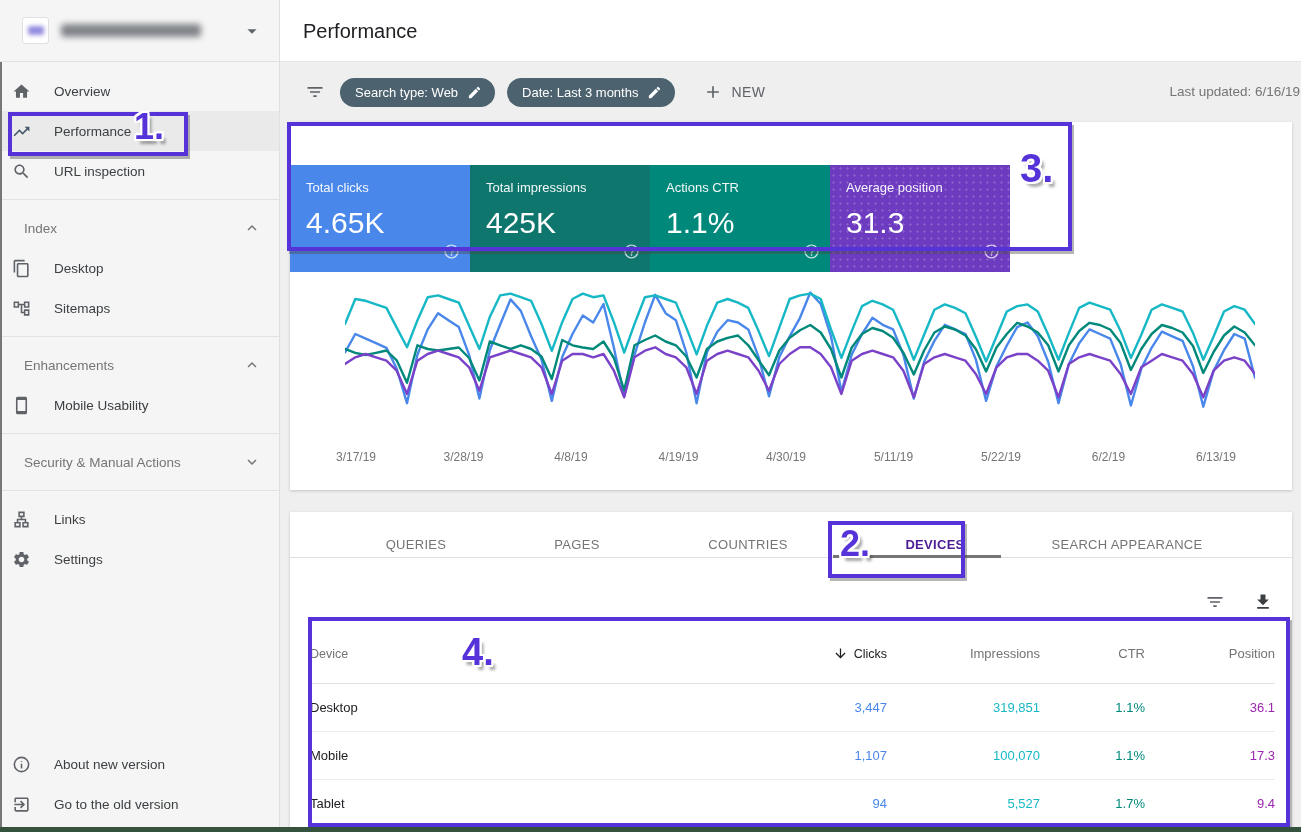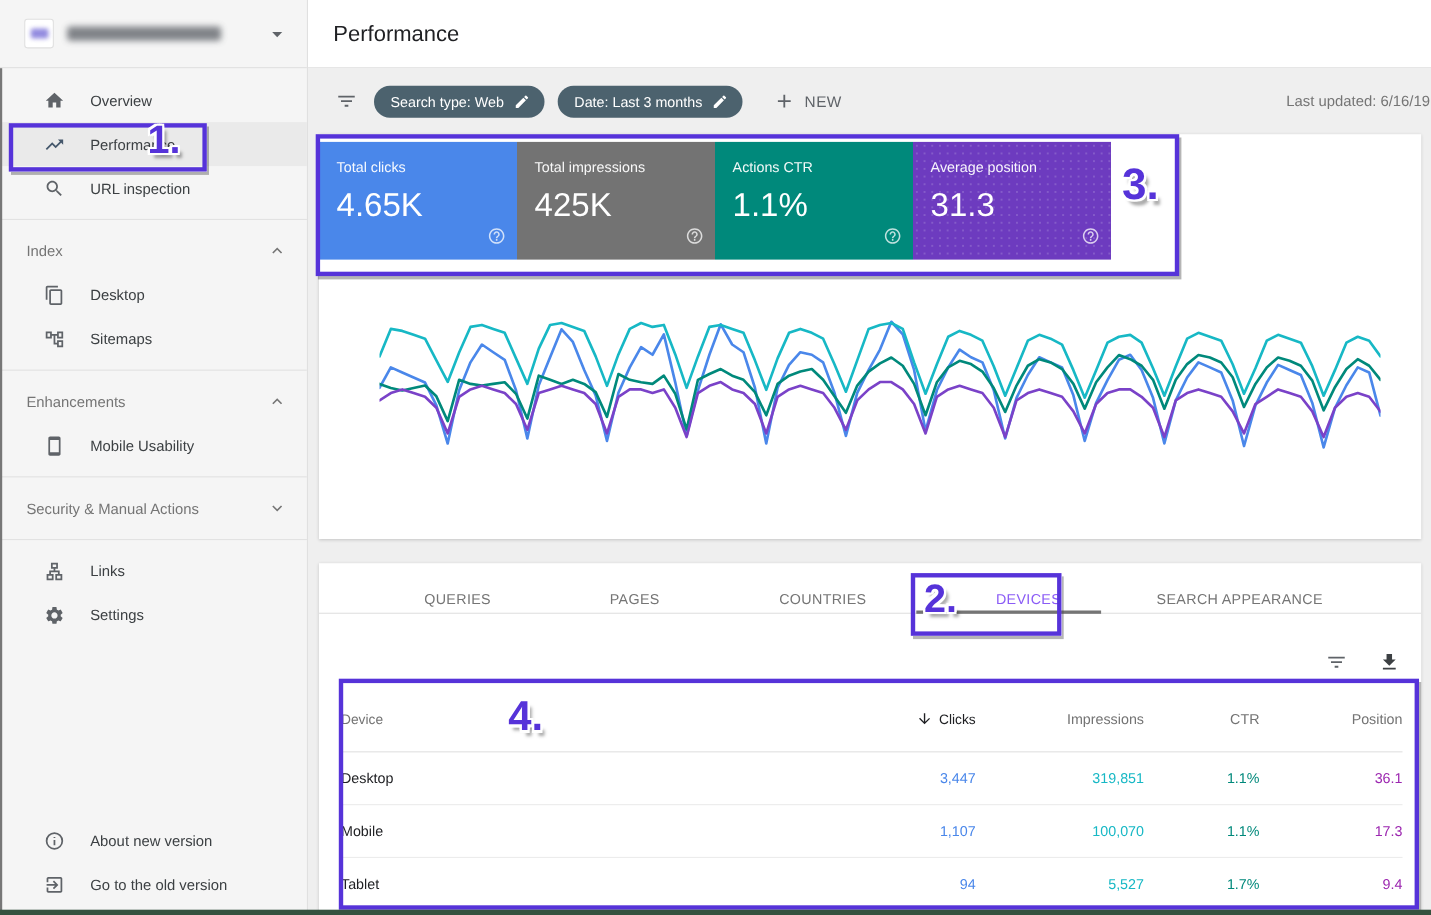--- a/index.html
+++ b/index.html
@@ -8,21 +8,21 @@
 
   
   .sidebar { position:absolute; left:0; top:0; width:280px; height:832px; background:#f5f5f5; border-right:1px solid #e0e0e0; }
   .window-edge { position:absolute; left:0; top:62px; bottom:0; width:2px; background:#777; z-index:5; }
   .property-row { display:flex; align-items:center; height:62px; padding-left:22px; gap:12px; border-bottom:1px solid #e0e0e0; cursor:pointer; }
   .logo-box { width:27px; height:27px; background:#fff; border:1px solid #e0e0e0; border-radius:3px; display:flex; align-items:center; justify-content:center; }
   .logo-blur { width:16px; height:9px; background:#5a4fcf; opacity:.65; filter:blur(2px); border-radius:2px; }
   .name-blur { width:140px; height:13px; background:#63676d; opacity:.8; filter:blur(3px); border-radius:3px; }
   .prop-caret { margin-left:auto; margin-right:16px; display:flex; }
   .sb-body { padding-top:9px; }
-  .sb-item { display:flex; align-items:center; height:40px; padding-left:40px; gap:23px; cursor:pointer; color:#3c4043; font-size:13.5px; }
+  .sb-item { display:flex; align-items:center; height:40px; padding-left:12px; gap:23px; cursor:pointer; color:#3c4043; font-size:13.5px; }
   .sb-item.selected { background:#eaeaea; }
   .sb-header { display:flex; align-items:center; justify-content:space-between; height:40px; padding:0 18px 0 24px; color:#757575; font-size:13.5px; cursor:pointer; }
   .sb-divider { height:1px; background:#e2e2e2; margin:8px 0; }
   .sb-footer { position:absolute; left:0; right:0; bottom:8px; }
   .icn { display:flex; align-items:center; justify-content:center; }
 
   
   .main-header { position:absolute; left:280px; top:0; width:1021px; height:62px; background:#fff; border-bottom:1px solid #e4e4e4; }
   .page-title { position:absolute; left:23px; top:0; line-height:62px; font-size:20px; color:#202124; }
 
@@ -30,34 +30,34 @@
   .filter-row { position:absolute; left:280px; top:62px; width:1021px; height:60px; display:flex; align-items:center; }
   .funnel { margin-left:25px; display:flex; }
   .chip { display:flex; align-items:center; gap:9px; height:29px; border-radius:15px; padding:0 13px 0 15px; color:#fff; font-size:13px; margin-left:12px; cursor:pointer; }
   .chip:first-of-type { margin-left:15px; }
   .new-btn { display:flex; align-items:center; gap:8px; margin-left:28px; color:#5f6368; font-size:14px; letter-spacing:.4px; cursor:pointer; }
   .last-updated { position:absolute; right:1px; top:0; line-height:60px; font-size:13.5px; color:#757575; }
 
   
   .chart-panel { position:absolute; left:290px; top:122px; width:1002px; height:368px; background:#fff; box-shadow:0 1px 3px rgba(0,0,0,.18); }
   .cards-row { position:absolute; left:0; top:7px; display:flex; }
-  .metric-card { width:180px; height:107px; position:relative; padding:15px 16px; cursor:pointer; }
+  .metric-card { width:180px; height:107px; position:relative; padding:15px 16px; cursor:pointer;margin-top:36px; }
   .metric-card.dotted { background-image:radial-gradient(rgba(255,255,255,.16) 1px, transparent 1.2px); background-size:7px 7px; }
   .card-label { color:rgba(255,255,255,.95); font-size:13px; }
   .card-value { color:#fff; font-size:30px; margin-top:11px; }
   .card-help { position:absolute; right:10px; bottom:8px; opacity:.75; cursor:pointer; }
   .chart-svg { position:absolute; left:55px; top:152px; }
   .axis-row { position:absolute; left:36px; top:328px; width:920px; display:flex; justify-content:space-between; }
   .axis-row span { font-size:12px; color:#757575; width:60px; text-align:center; }
 
   
   .table-panel { position:absolute; left:290px; top:512px; width:1002px; height:320px; background:#fff; box-shadow:0 1px 3px rgba(0,0,0,.18); }
   .tabs-row { position:relative; height:46px; border-bottom:1px solid #e0e0e0; }
   .tab { position:absolute; top:0; transform:translateX(-50%); line-height:66px; font-size:13px; letter-spacing:.3px; color:#757575; cursor:pointer; white-space:nowrap; }
-  .tab.selected { color:#8b5cf6; font-weight:400; }
+  .tab.selected { color:#4c1d95; font-weight:700; }
   .tab-underline { position:absolute; left:543px; bottom:-1px; width:168px; height:3px; background:#757575; }
   .tools-row { position:absolute; left:0; top:78px; width:100%; height:26px; }
   .tool-icn { position:absolute; top:2px; cursor:pointer; }
   .data-table { position:absolute; left:20px; top:112px; width:965px; }
   .t-row { display:grid; grid-template-columns:1fr 155px 153px 105px 130px; align-items:center; border-bottom:1px solid #ececec; }
   .t-head { height:60px; border-bottom:1px solid #e0e0e0; }
   .t-body-row { height:48px; }
   .th { font-size:12.5px; color:#737373; }
   .th-sorted { color:#202124; display:flex; align-items:center; justify-content:flex-end; gap:6px; }
   .num { text-align:right; font-size:13px; }
@@ -252,21 +252,21 @@
 
   <div class="chart-panel">
     <div class="cards-row">
       <div class="metric-card" style="background-color: rgb(74, 135, 234);">
         <div class="card-label">Total clicks</div>
         <div class="card-value">4.65K</div>
         <span class="card-help"><svg viewBox="0 0 24 24" width="17" height="17" fill="#fff">
               <path d="M11 18h2v-2h-2v2zm1-16C6.48 2 2 6.48 2 12s4.48 10 10 10 10-4.48 10-10S17.52 2 12 2zm0 18c-4.41 0-8-3.59-8-8s3.59-8 8-8 8 3.59 8 8-3.59 8-8 8zm0-14c-2.21 0-4 1.79-4 4h2c0-1.1.9-2 2-2s2 .9 2 2c0 2-3 1.75-3 5h2c0-2.25 3-2.5 3-5 0-2.21-1.79-4-4-4z"></path>
             </svg></span>
       </div>
-      <div class="metric-card" style="background-color: #737373;">
+      <div class="metric-card" style="background-color: #0f766e;">
         <div class="card-label">Total impressions</div>
         <div class="card-value">425K</div>
         <span class="card-help"><svg viewBox="0 0 24 24" width="17" height="17" fill="#fff">
               <path d="M11 18h2v-2h-2v2zm1-16C6.48 2 2 6.48 2 12s4.48 10 10 10 10-4.48 10-10S17.52 2 12 2zm0 18c-4.41 0-8-3.59-8-8s3.59-8 8-8 8 3.59 8 8-3.59 8-8 8zm0-14c-2.21 0-4 1.79-4 4h2c0-1.1.9-2 2-2s2 .9 2 2c0 2-3 1.75-3 5h2c0-2.25 3-2.5 3-5 0-2.21-1.79-4-4-4z"></path>
             </svg></span>
       </div>
       <div class="metric-card" style="background-color: rgb(0, 137, 123);">
         <div class="card-label">Actions CTR</div>
         <div class="card-value">1.1%</div>
         <span class="card-help"><svg viewBox="0 0 24 24" width="17" height="17" fill="#fff">
@@ -282,20 +282,31 @@
       </div>
     </div>
 
     <svg id="chart-svg" class="chart-svg" width="910" height="150" viewBox="0 0 910 150">
         <polyline points="0.0,78.5 10.3,60.0 20.7,64.6 31.0,69.2 41.4,73.8 51.7,94.6 62.0,129.2 72.4,80.8 82.7,55.4 93.1,39.2 103.4,46.2 113.8,53.1 124.1,80.8 134.4,124.6 144.8,76.2 155.1,50.8 165.5,25.4 175.8,36.9 186.1,62.3 196.5,85.4 206.8,126.9 217.2,83.1 227.5,60.0 237.8,41.5 248.2,48.5 258.5,30.0 268.9,73.8 279.2,122.3 289.5,80.8 299.9,48.5 310.2,20.8 320.6,39.2 330.9,46.2 341.3,78.5 351.6,129.2 361.9,78.5 372.3,57.7 382.6,46.2 393.0,48.5 403.3,55.4 413.6,83.1 424.0,122.3 434.3,83.1 444.7,62.3 455.0,43.8 465.3,18.5 475.7,30.0 486.0,62.3 496.4,117.7 506.7,80.8 517.0,60.0 527.4,43.8 537.7,50.8 548.1,55.4 558.4,80.8 568.8,124.6 579.1,87.7 589.4,66.9 599.8,50.8 610.1,55.4 620.5,60.0 630.8,85.4 641.1,126.9 651.5,92.3 661.8,71.5 672.2,53.1 682.5,48.5 692.8,62.3 703.2,87.7 713.5,129.2 723.9,90.0 734.2,69.2 744.5,55.4 754.9,60.0 765.2,64.6 775.6,90.0 785.9,131.5 796.3,94.6 806.6,73.8 816.9,57.7 827.3,62.3 837.6,66.9 848.0,92.3 858.3,132.7 868.6,96.9 879.0,76.2 889.3,60.0 899.7,64.6 910.0,103.8" fill="none" stroke="#4a87ea" stroke-width="2.4" stroke-linejoin="round" stroke-linecap="round"></polyline>
         <polyline points="0.0,50.0 10.3,25.0 20.7,26.8 31.0,30.4 41.4,33.9 51.7,53.6 62.0,73.2 72.4,46.4 82.7,23.2 93.1,21.4 103.4,25.0 113.8,28.6 124.1,51.8 134.4,75.0 144.8,42.9 155.1,21.4 165.5,19.6 175.8,23.2 186.1,26.8 196.5,50.0 206.8,76.8 217.2,48.2 227.5,25.0 237.8,19.6 248.2,23.2 258.5,21.4 268.9,48.2 279.2,78.6 289.5,50.0 299.9,23.2 310.2,21.4 320.6,25.0 330.9,28.6 341.3,53.6 351.6,80.4 361.9,51.8 372.3,28.6 382.6,25.0 393.0,28.6 403.3,33.9 413.6,57.1 424.0,82.1 434.3,53.6 444.7,25.0 455.0,21.4 465.3,19.6 475.7,25.0 486.0,55.4 496.4,83.9 506.7,57.1 517.0,32.1 527.4,26.8 537.7,30.4 548.1,35.7 558.4,58.9 568.8,85.7 579.1,60.7 589.4,35.7 599.8,30.4 610.1,33.9 620.5,39.3 630.8,62.5 641.1,87.5 651.5,62.5 661.8,37.5 672.2,32.1 682.5,30.4 692.8,37.5 703.2,60.7 713.5,85.7 723.9,58.9 734.2,33.9 744.5,28.6 754.9,32.1 765.2,35.7 775.6,57.1 785.9,83.9 796.3,60.7 806.6,35.7 816.9,30.4 827.3,33.9 837.6,37.5 848.0,58.9 858.3,85.7 868.6,62.5 879.0,37.5 889.3,32.1 899.7,35.7 910.0,50.0" fill="none" stroke="#17b8c5" stroke-width="2.4" stroke-linejoin="round" stroke-linecap="round"></polyline>
         <polyline points="0.0,75.0 10.3,78.8 20.7,81.0 31.0,78.8 41.4,76.5 51.7,86.3 62.0,108.8 72.4,71.3 82.7,75.0 93.1,76.5 103.4,75.0 113.8,73.5 124.1,84.0 134.4,106.5 144.8,67.5 155.1,71.3 165.5,75.0 175.8,71.3 186.1,75.0 196.5,82.5 206.8,105.0 217.2,66.0 227.5,71.3 237.8,73.5 248.2,75.0 258.5,67.5 268.9,84.0 279.2,116.3 289.5,71.3 299.9,66.0 310.2,61.5 320.6,67.5 330.9,71.3 341.3,82.5 351.6,103.5 361.9,75.0 372.3,67.5 382.6,63.8 393.0,61.5 403.3,71.3 413.6,86.3 424.0,101.3 434.3,76.5 444.7,63.8 455.0,56.3 465.3,51.0 475.7,58.5 486.0,75.0 496.4,103.5 506.7,73.5 517.0,60.0 527.4,54.0 537.7,57.0 548.1,63.8 558.4,78.8 568.8,100.5 579.1,76.5 589.4,58.5 599.8,52.5 610.1,55.5 620.5,61.5 630.8,75.0 641.1,97.5 651.5,73.5 661.8,60.0 672.2,48.8 682.5,52.5 692.8,58.5 703.2,71.3 713.5,97.5 723.9,71.3 734.2,57.0 744.5,48.8 754.9,51.0 765.2,55.5 775.6,69.0 785.9,96.0 796.3,75.0 806.6,60.0 816.9,51.0 827.3,54.0 837.6,58.5 848.0,72.0 858.3,99.0 868.6,78.0 879.0,61.5 889.3,52.5 899.7,58.5 910.0,71.3" fill="none" stroke="#00897b" stroke-width="2.4" stroke-linejoin="round" stroke-linecap="round"></polyline>
         <polyline points="0.0,90.0 10.3,83.3 20.7,80.0 31.0,83.3 41.4,86.7 51.7,96.7 62.0,120.0 72.4,86.7 82.7,80.0 93.1,76.7 103.4,80.0 113.8,83.3 124.1,93.3 134.4,116.7 144.8,83.3 155.1,80.0 165.5,76.7 175.8,80.0 186.1,83.3 196.5,93.3 206.8,120.0 217.2,86.7 227.5,80.0 237.8,80.0 248.2,83.3 258.5,80.0 268.9,96.7 279.2,123.3 289.5,83.3 299.9,76.7 310.2,73.3 320.6,80.0 330.9,83.3 341.3,93.3 351.6,120.0 361.9,86.7 372.3,80.0 382.6,76.7 393.0,80.0 403.3,83.3 413.6,96.7 424.0,116.7 434.3,90.0 444.7,80.0 455.0,73.3 465.3,73.3 475.7,80.0 486.0,93.3 496.4,120.0 506.7,86.7 517.0,80.0 527.4,76.7 537.7,80.0 548.1,83.3 558.4,96.7 568.8,123.3 579.1,90.0 589.4,83.3 599.8,80.0 610.1,83.3 620.5,86.7 630.8,100.0 641.1,120.0 651.5,93.3 661.8,83.3 672.2,80.0 682.5,80.0 692.8,86.7 703.2,96.7 713.5,123.3 723.9,90.0 734.2,83.3 744.5,80.0 754.9,83.3 765.2,86.7 775.6,100.0 785.9,120.0 796.3,93.3 806.6,86.7 816.9,80.0 827.3,83.3 837.6,86.7 848.0,100.0 858.3,123.3 868.6,96.7 879.0,86.7 889.3,83.3 899.7,86.7 910.0,100.0" fill="none" stroke="#7a42c8" stroke-width="2.4" stroke-linejoin="round" stroke-linecap="round"></polyline>
       </svg>
 
+    <div class="axis-row">
+      <span>3/17/19</span>
+      <span>3/28/19</span>
+      <span>4/8/19</span>
+      <span>4/19/19</span>
+      <span>4/30/19</span>
+      <span>5/11/19</span>
+      <span>5/22/19</span>
+      <span>6/2/19</span>
+      <span>6/13/19</span>
+    </div>
   </div>
 
   <div class="table-panel">
     <div class="tabs-row">
       <span class="tab" style="left:126px">QUERIES</span>
       <span class="tab" style="left:287px">PAGES</span>
       <span class="tab" style="left:458px">COUNTRIES</span>
       <span class="tab selected" style="left:645px">DEVICES</span>
       <span class="tab" style="left:837px">SEARCH APPEARANCE</span>
       <span class="tab-underline"></span>

